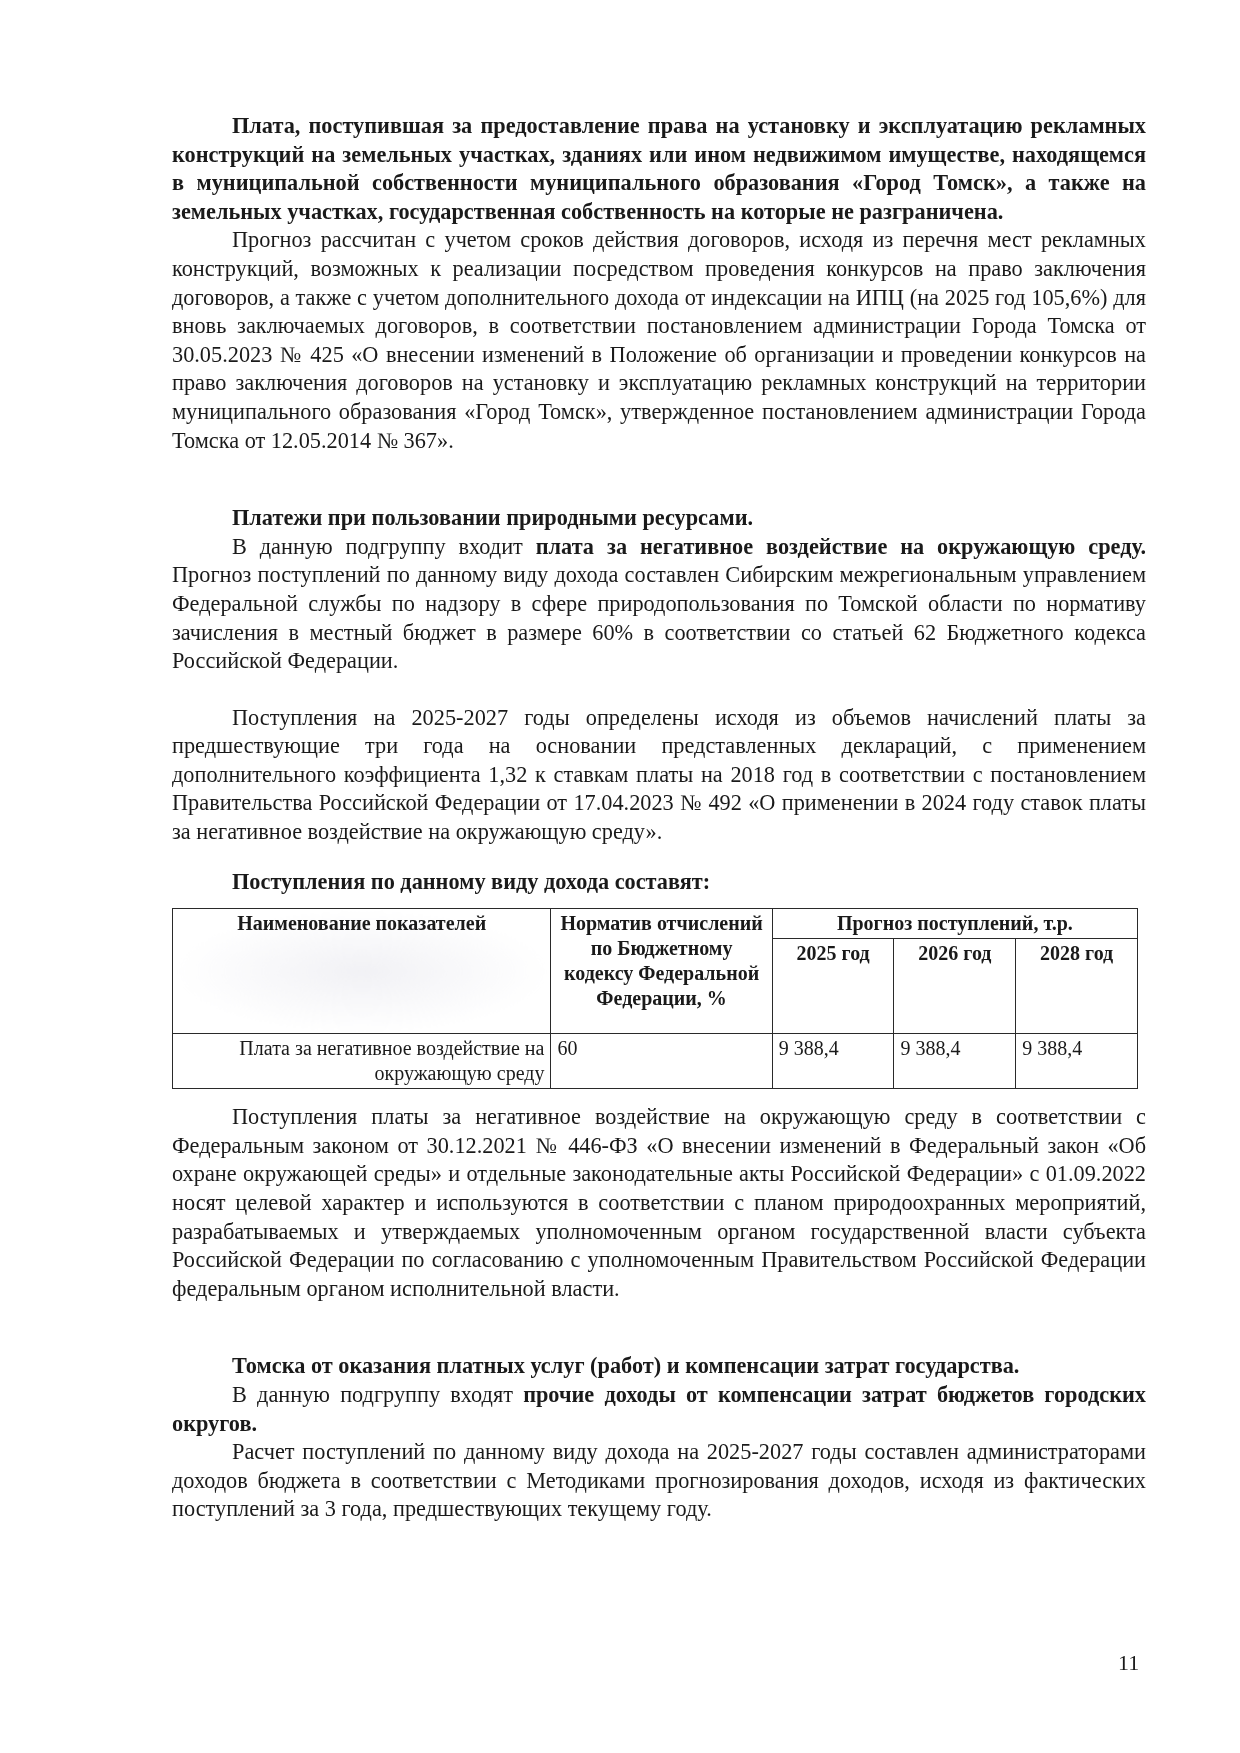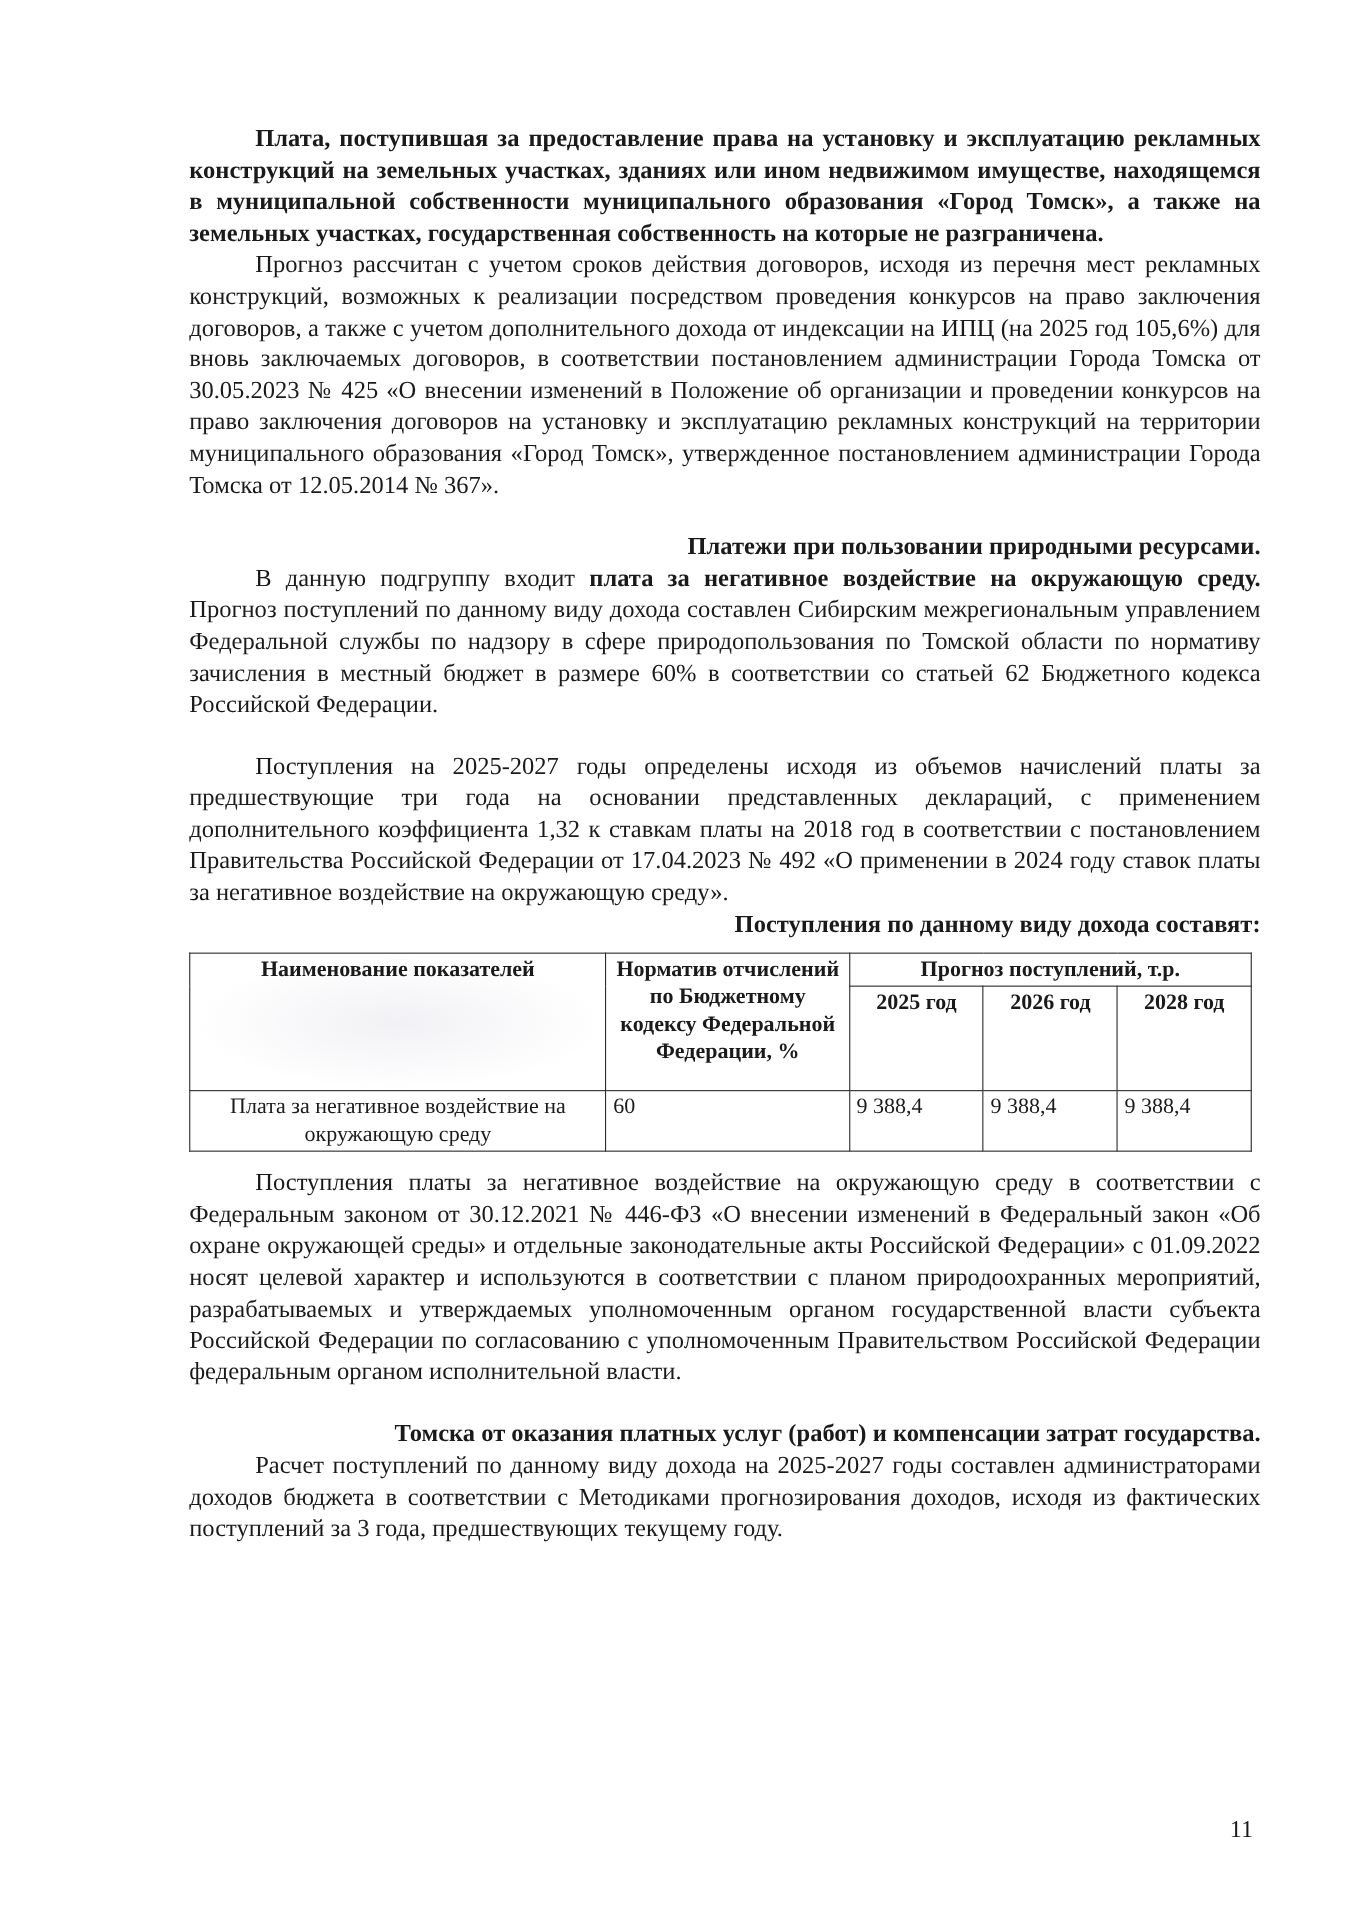--- a/index.html
+++ b/index.html
@@ -27,21 +27,22 @@
       line-height: 28.6px;
       text-align: justify;
       text-indent: 60px;
     }
     .bold { font-weight: bold; }
     .heading {
       font-weight: bold;
       font-size: 22.3px;
       line-height: 28.6px;
       text-indent: 60px;
-      text-align: right;
+      text-align: left;
+      margin-top: 21px;
     }
     .gap-s { height: 14px; }
     .gap-m { height: 28px; }
     table {
       border-collapse: collapse;
       width: 966px;
       margin-left: 0px;
       margin-top: 12px;
       font-size: 20px;
       line-height: 25px;
@@ -51,21 +52,21 @@
       padding: 2px 6px;
       vertical-align: top;
     }
     th {
       font-weight: bold;
       text-align: center;
     }
     th.col-name { width: 370px; }
     th.col-norm { width: 210px; }
     th.col-year { width: 110px; height: 90px; }
-    td.left { text-align: center; }
+    td.left { text-align: right; }
     td.center { text-align: left; }
     .page-number {
       position: absolute;
       left: 1118px;
       top: 1650px;
       font-size: 22px;
     }
     .shade {
       background: radial-gradient(ellipse at center, rgba(200,200,215,0.25) 0%, rgba(255,255,255,0) 70%);
     }
@@ -112,17 +113,18 @@
     </tbody>
   </table>
 
   <div class="gap-s"></div>
 
   <p>Поступления платы за негативное воздействие на окружающую среду в соответствии с Федеральным законом от 30.12.2021 № 446-ФЗ «О внесении изменений в Федеральный закон «Об охране окружающей среды» и отдельные законодательные акты Российской Федерации» с 01.09.2022 носят целевой характер и используются в соответствии с планом природоохранных мероприятий, разрабатываемых и утверждаемых уполномоченным органом государственной власти субъекта Российской Федерации по согласованию с уполномоченным Правительством Российской Федерации федеральным органом исполнительной власти.</p>
 
   <div class="gap-m"></div>
 
   <p class="heading">Томска от оказания платных услуг (работ) и компенсации затрат государства.</p>
+  <p><span>В данную подгруппу входят </span><span class="bold">прочие доходы от компенсации затрат бюджетов городских округов.</span></p>
   <p>Расчет поступлений по данному виду дохода на 2025-2027 годы составлен администраторами доходов бюджета в соответствии с Методиками прогнозирования доходов, исходя из фактических поступлений за 3 года, предшествующих текущему году.</p>
 
 </div>
 
 <div class="page-number">11</div>
 
 </body></html>

